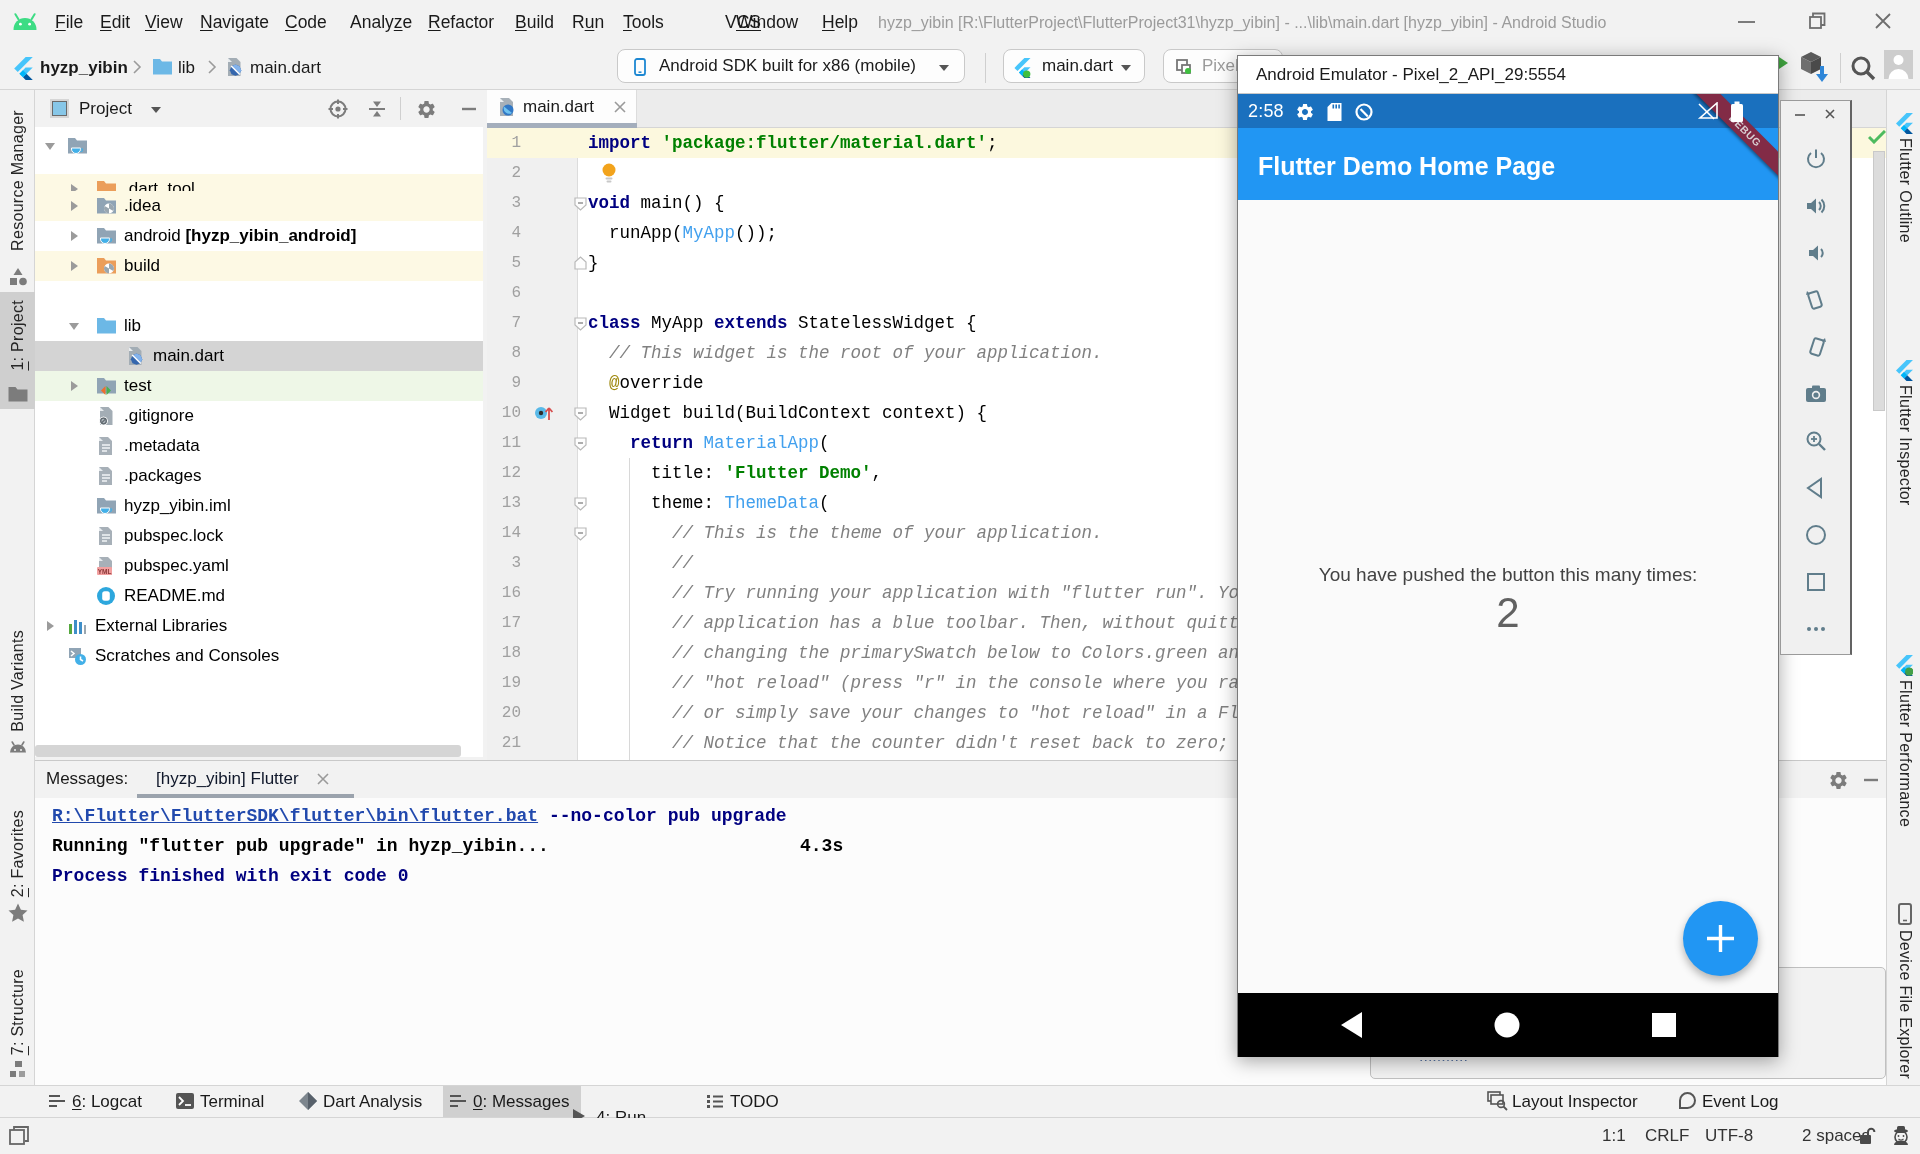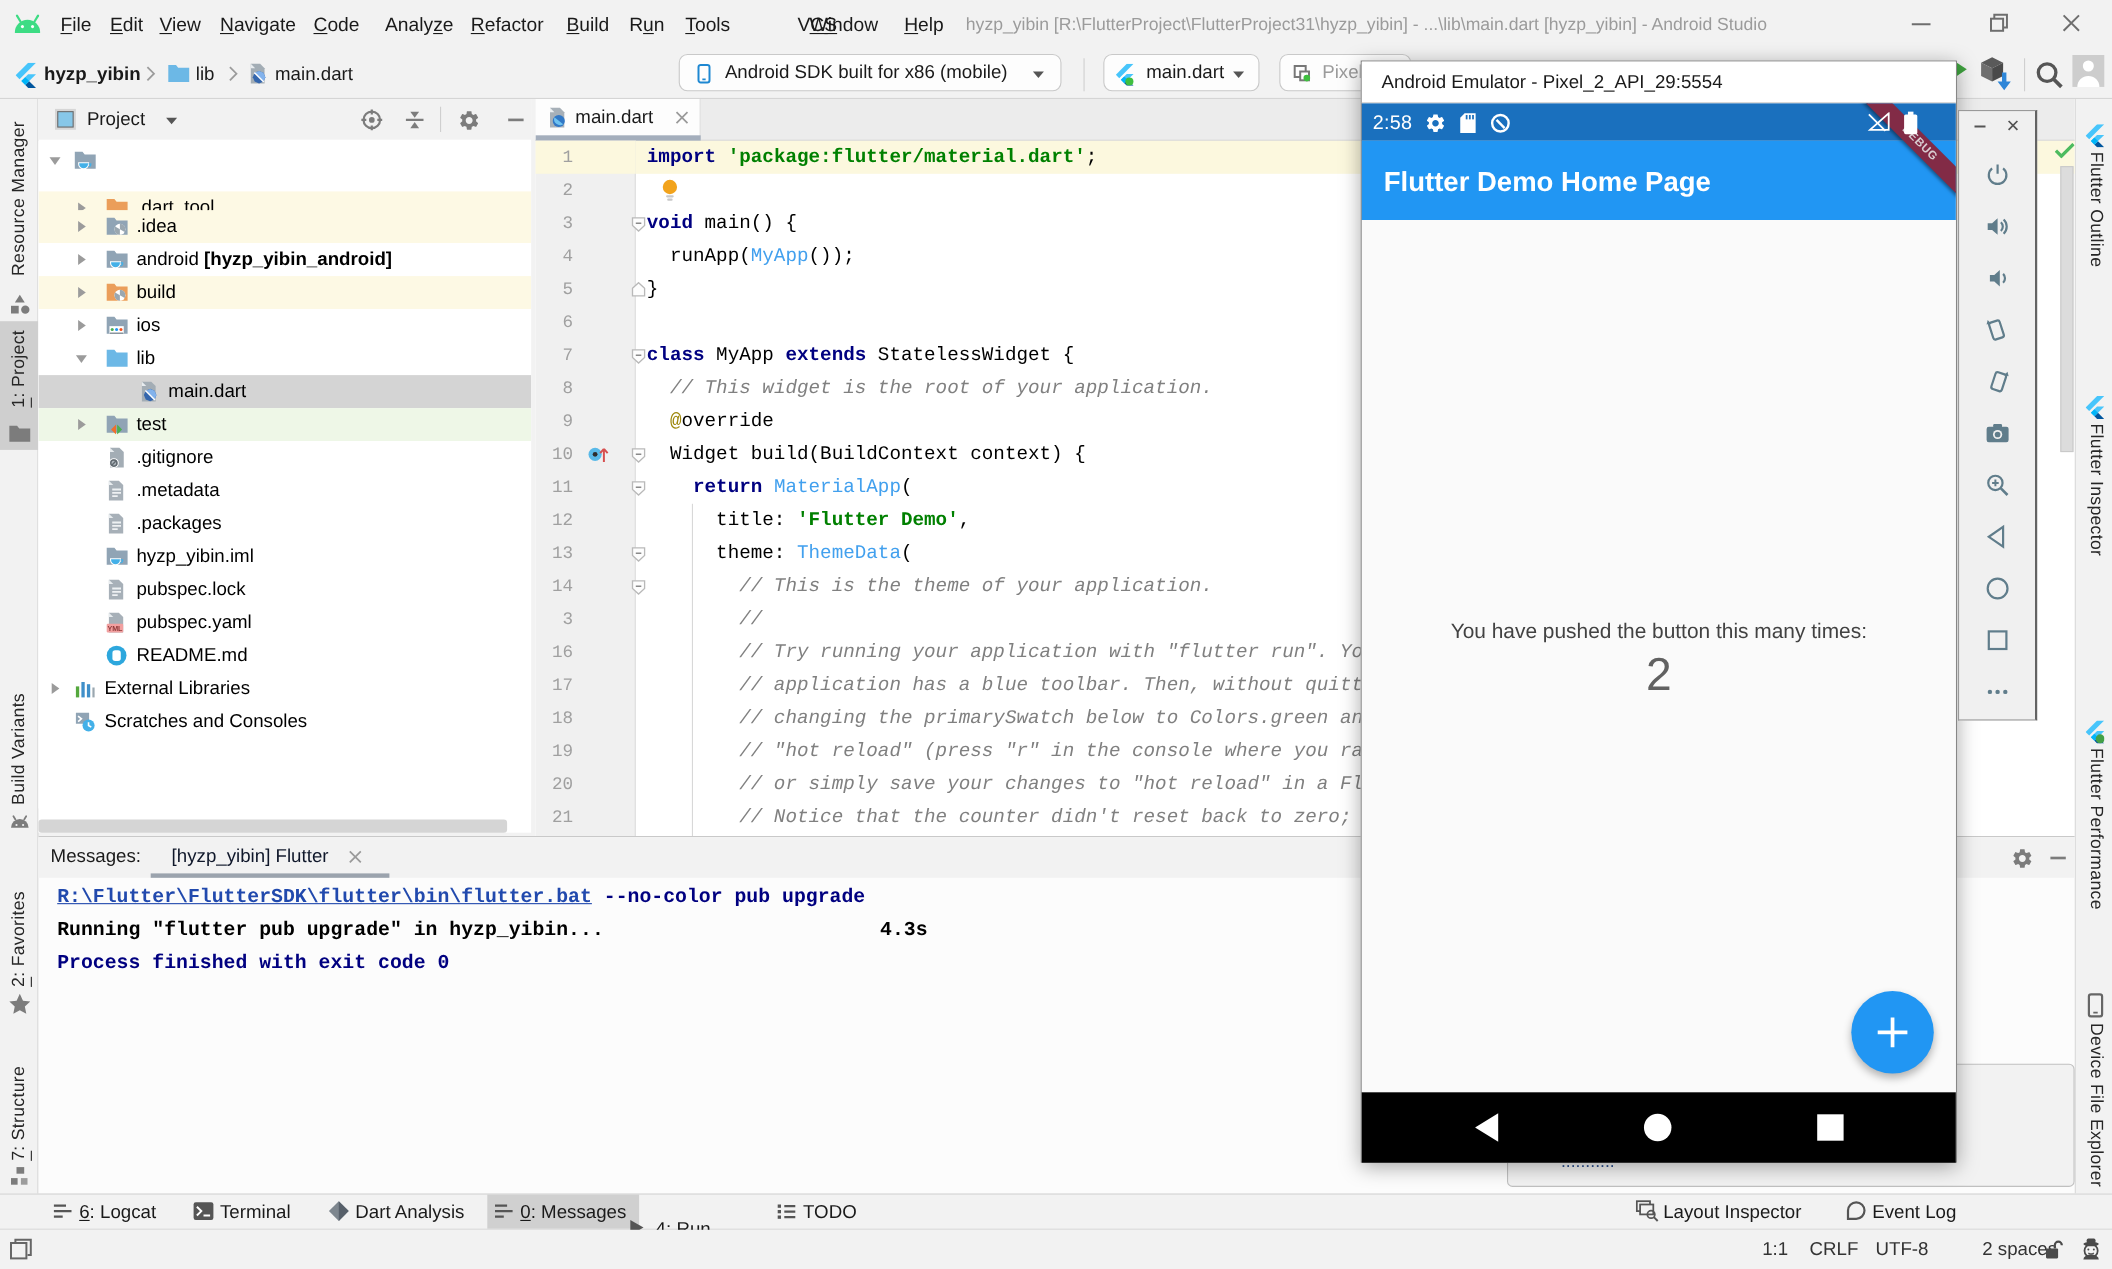--- a/index.html
+++ b/index.html
@@ -469,38 +469,20 @@
         </span>
         <span class="ticon" style="left: 61px;">
           <svg width="21" height="19" viewBox="0 0 21 19">
             <path d="M1 2 h7 l2 2.5 h10 v13 h-19 z" fill="#eb9e5a"></path>
             <circle cx="13" cy="12.5" r="5" fill="#fff"></circle>
             <path d="M13 7.5 a5 5 0 0 1 4.3 7.5 l-4.3 -2.5 z" fill="#9aa7b0"></path>
             <path d="M13 17.5 a5 5 0 0 1 -4.3 -7.5 l4.3 2.5 z" fill="#9aa7b0"></path>
           </svg>
         </span>
         <span class="tlabel" style="left: 89px;">build</span>
-      </div>
-      <div class="trow" style="top: 153px; background: rgb(255, 255, 255);">
-        <span class="arrow" style="left: 33px;">
-          <svg width="12" height="12">
-            <path d="M3 1 L10 6 L3 11 Z" fill="#9b9b9b"></path>
-          </svg>
-        </span>
-        <span class="ticon" style="left: 61px;">
-          <svg width="21" height="19" viewBox="0 0 21 19">
-            <path d="M1 2 h7 l2 2.5 h10 v13 h-19 z" fill="#90a4b5"></path>
-            <rect x="3.5" y="10.5" width="13" height="6.5" fill="#fff"></rect>
-            <circle cx="6" cy="13.5" r="1.4" fill="#4caf50"></circle>
-            <circle cx="10" cy="13.5" r="1.4" fill="#2196f3"></circle>
-            <circle cx="14" cy="13.5" r="1.4" fill="#f4511e"></circle>
-            <line x1="4" y1="17" x2="16" y2="17" stroke="#8a959d" stroke-width="1.4"></line>
-          </svg>
-        </span>
-        <span class="tlabel" style="left: 89px;">ios</span>
       </div>
       <div class="trow" style="top: 183px; background: rgb(255, 255, 255);">
         <span class="arrow" style="left: 33px;">
           <svg width="12" height="12">
             <path d="M1 3 L11 3 L6 10 Z" fill="#9b9b9b"></path>
           </svg>
         </span>
         <span class="ticon" style="left: 61px;">
           <svg width="21" height="19" viewBox="0 0 21 19">
             <path d="M1 2 h7 l2 2.5 h10 v13 h-19 z" fill="#6cb8e6"></path>

